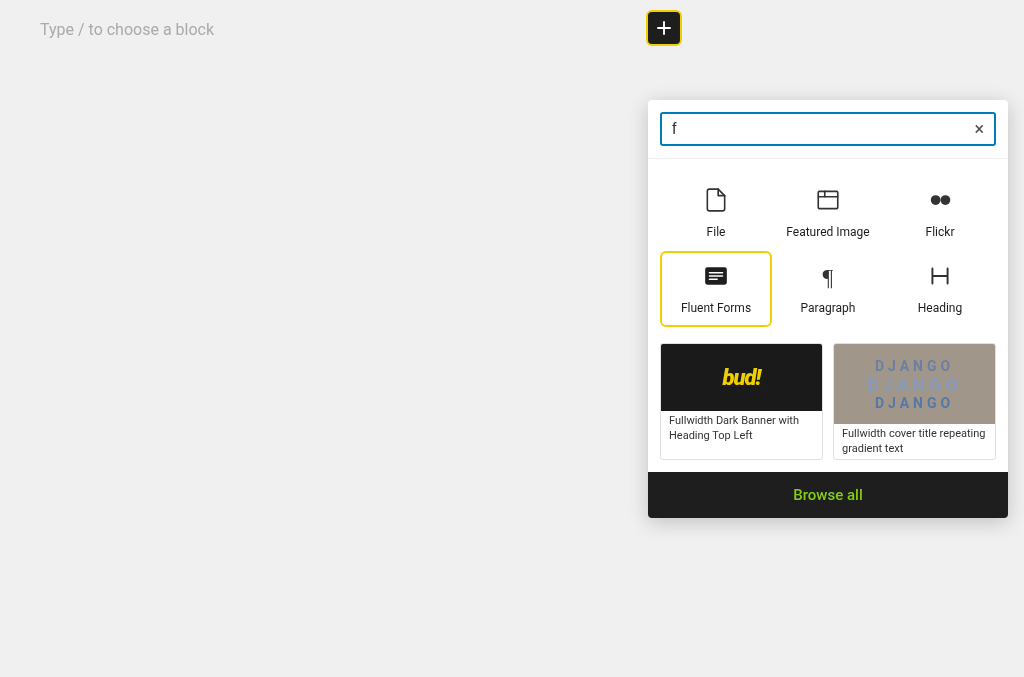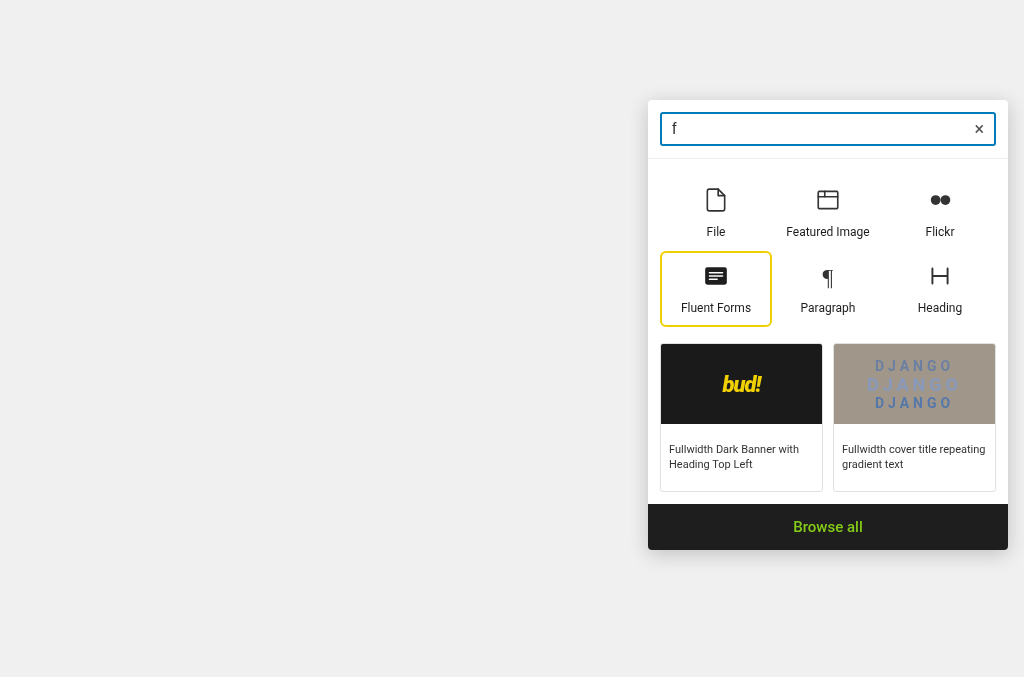--- a/index.html
+++ b/index.html
@@ -132,21 +132,21 @@
       grid-template-columns: 1fr 1fr;
       gap: 10px;
     }
     .pattern-card {
       cursor: pointer;
       border-radius: 3px;
       overflow: hidden;
       border: 1px solid #e0e0e0;
     }
     .pattern-preview {
-      height: 80px;
+      height: 67px;
       display: flex;
       align-items: center;
       justify-content: center;
       font-size: 22px;
       font-weight: 900;
       font-style: italic;
       background: #1a1a1a;
       color: #f0d000;
       letter-spacing: -1px;
     }
@@ -163,38 +163,46 @@
       font-size: 14px;
       font-weight: 700;
       letter-spacing: 4px;
     }
     .django-text-1 { color: #6b7fa3; }
     .django-text-2 { color: #8899bb; font-size: 18px; }
     .django-text-3 { color: #5577aa; font-size: 14px; }
     .pattern-name {
       font-size: 11px;
       color: #333;
-      padding: 18px 8px;
+      padding: 2px 8px;
       line-height: 1.4;
     }
     .browse-all-btn {
       background: #1e1e1e;
       color: #84cc16;
       text-align: center;
       padding: 14px;
       font-size: 15px;
       font-weight: 500;
       cursor: pointer;
     }
   </style>
 </head>
 <body>
 
 <div class="editor-area">
 
+  <div class="block-placeholder">
+    <span class="placeholder-text">Type / to choose a block</span>
+    <div class="add-block-btn">
+      <svg viewBox="0 0 24 24">
+        <path d="M12 4v16M4 12h16" stroke="white" stroke-width="2.5" stroke-linecap="round" fill="none"></path>
+      </svg>
+    </div>
+  </div>
 
   <div class="block-picker">
 
     <div class="search-bar">
       <div class="search-input-wrap">
         <input class="search-input" type="text" value="f" style="">
         <span class="clear-btn">×</span>
       </div>
     </div>
 

